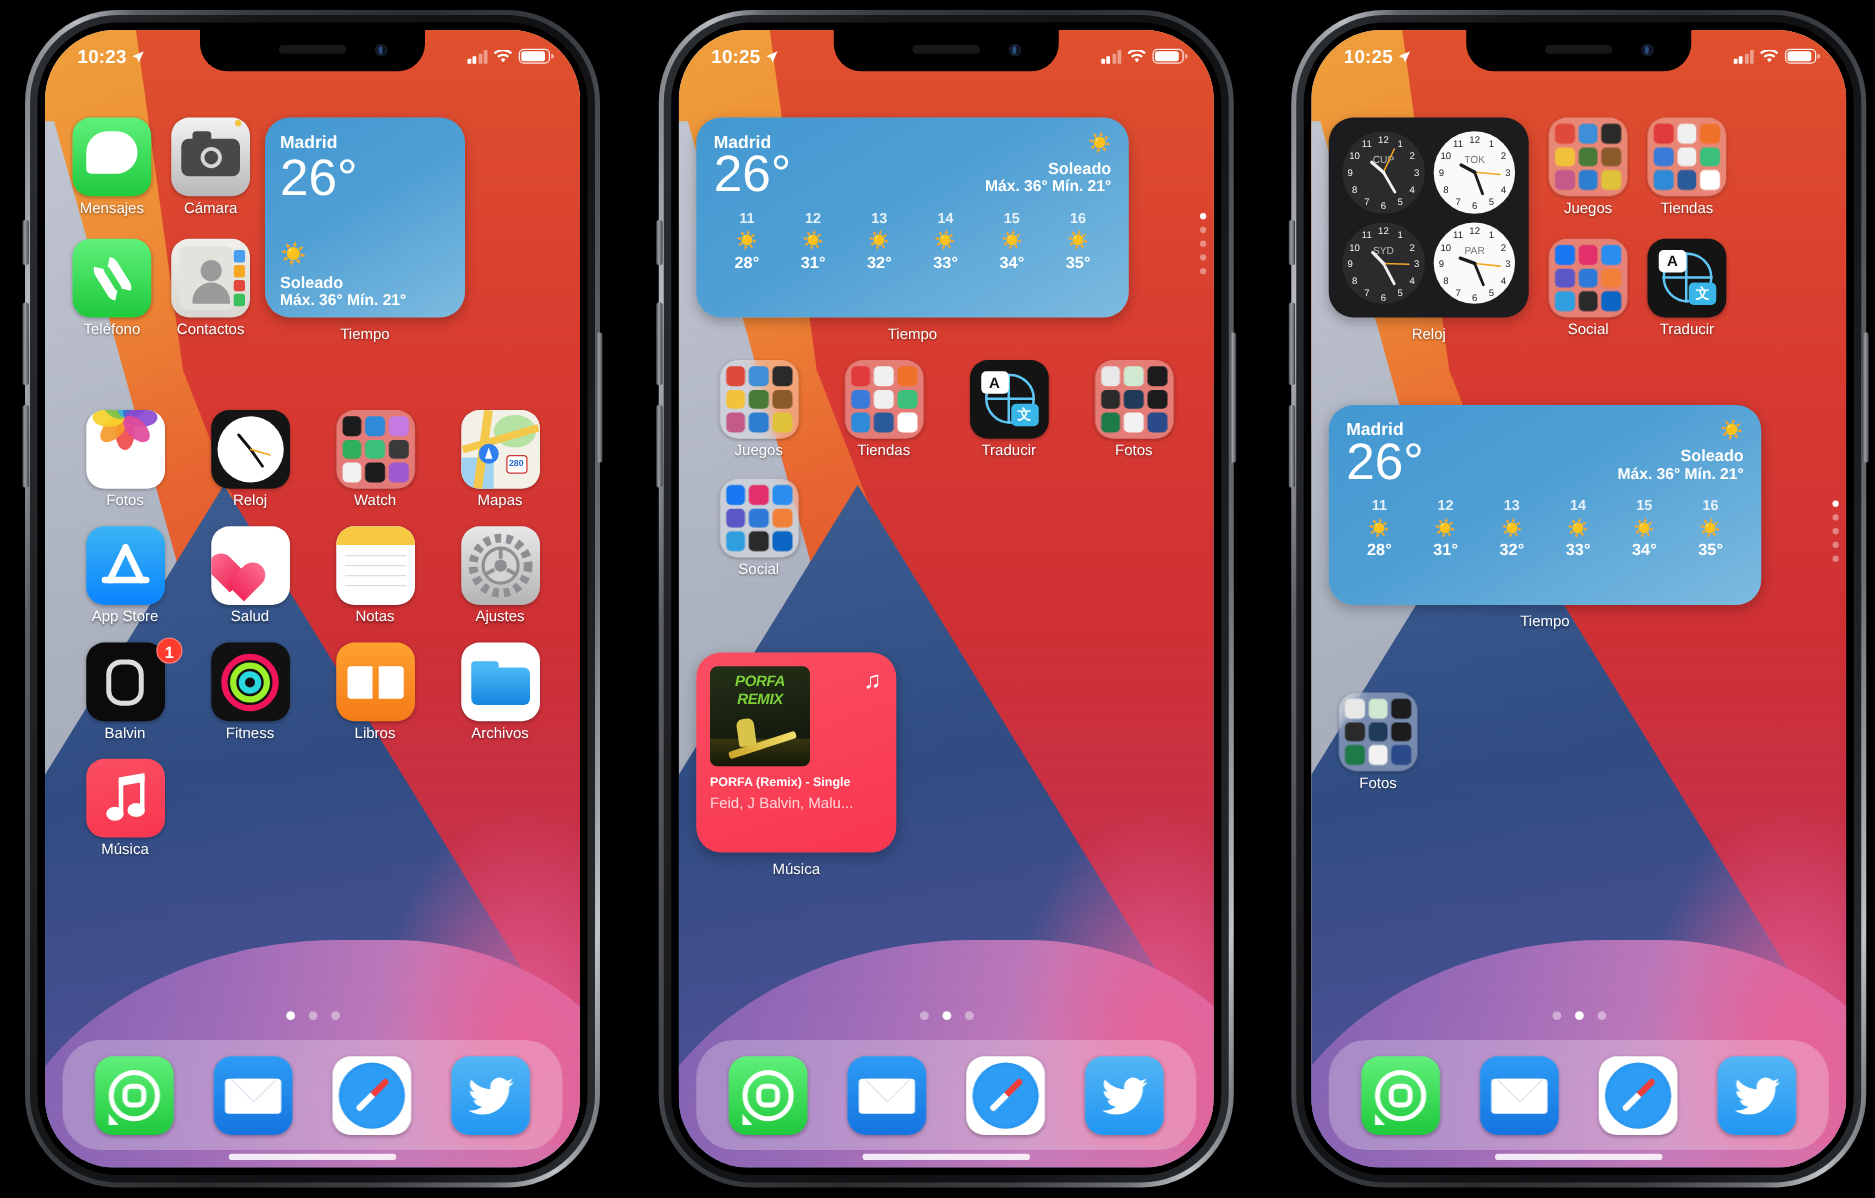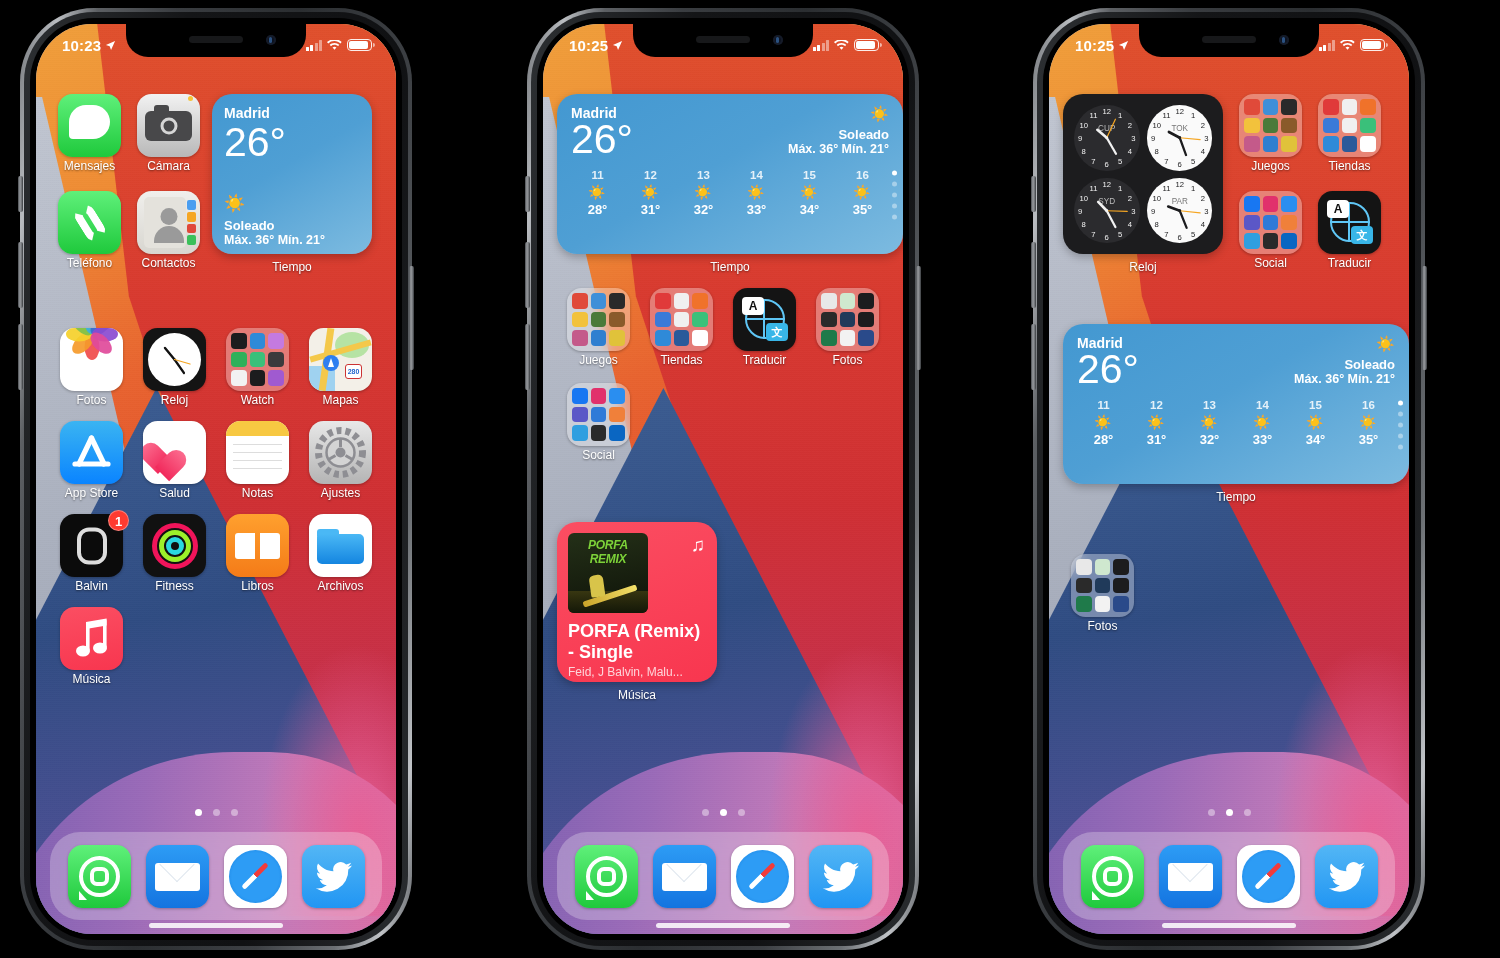--- a/index.html
+++ b/index.html
@@ -1,21 +1,21 @@
 <!DOCTYPE html>
 <html><head>
 <meta charset="utf-8">
 <style>
   * { box-sizing: border-box; margin:0; padding:0; }
   html,body { width:1500px; height:958px; background:#000; overflow:hidden;
     font-family:"Liberation Sans", sans-serif; }
   .stage { position:relative; width:1500px; height:958px; background:#000; }
 
   
-  .phone { position:absolute; top:8px; width:392px; height:942px; }
+  .phone { position:absolute; top:8px; width:460px; height:942px; }
   .phone.p1 { left:20px; }
   .phone.p2 { left:527px; }
   .phone.p3 { left:1033px; }
 
   .band { position:absolute; inset:0; border-radius:74px;
     background:linear-gradient(100deg,#6e7175 0%,#b9bcc0 7%,#5c5f63 14%,#3a3d41 28%,#2b2e31 50%,#3d4044 72%,#6c7074 86%,#c0c3c7 94%,#55585c 100%); }
   .band2 { position:absolute; inset:4px; border-radius:70px;
     background:linear-gradient(100deg,#2d3033,#141517 30%,#101113 70%,#2a2d30); }
   .band3 { position:absolute; inset:10px; border-radius:64px; background:#000; }
   .screen { position:absolute; left:16px; top:16px; right:16px; bottom:16px;
@@ -131,21 +131,21 @@
   .art .artTxt { position:absolute; top:5px; left:4px; right:4px; text-align:center;
     font-size:12px; font-weight:bold; color:#7dd13a; font-style:italic; letter-spacing:-.3px;
     text-shadow:0 1px 0 #1a2a0a; }
   .art .blade { position:absolute; left:14px; bottom:14px; width:56px; height:6px;
     background:linear-gradient(90deg,#caa42a,#f2e06a); transform:rotate(-18deg); border-radius:2px; }
   .art .fig { position:absolute; left:22px; bottom:16px; width:14px; height:22px;
     background:#d8c44a; border-radius:5px 5px 2px 2px; transform:rotate(-8deg); }
   .art .ground { position:absolute; left:0; right:0; bottom:0; height:22px;
     background:linear-gradient(180deg,rgba(90,80,20,.5),rgba(20,24,8,.9)); }
   .noteMark { position:absolute; right:12px; top:12px; font-size:19px; }
-  .trackTitle { font-size:18px; font-weight:bold; line-height:1.18; margin-top:8px; }
+  .trackTitle { font-size:10px; font-weight:bold; line-height:1.18; margin-top:8px; }
   .trackArtist { font-size:12px; color:rgba(255,255,255,.78); margin-top:2px;
     white-space:nowrap; overflow:hidden; }
 
   
   .folder { background:rgba(255,255,255,.34); backdrop-filter:blur(6px);
     display:grid; grid-template-columns:repeat(3,1fr); grid-template-rows:repeat(3,1fr);
     gap:3px; padding:5px; }
   .folder span { border-radius:4px; display:block; }
 
   

